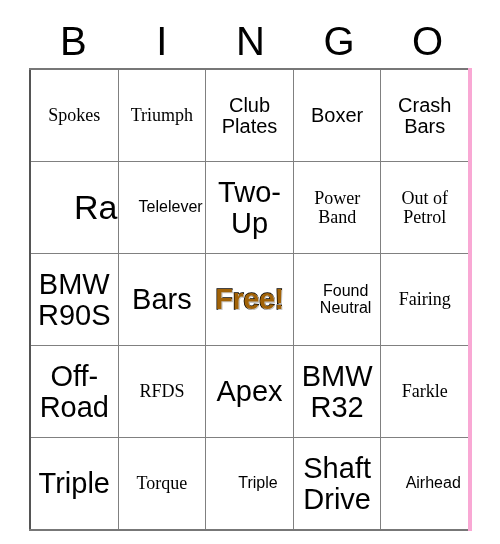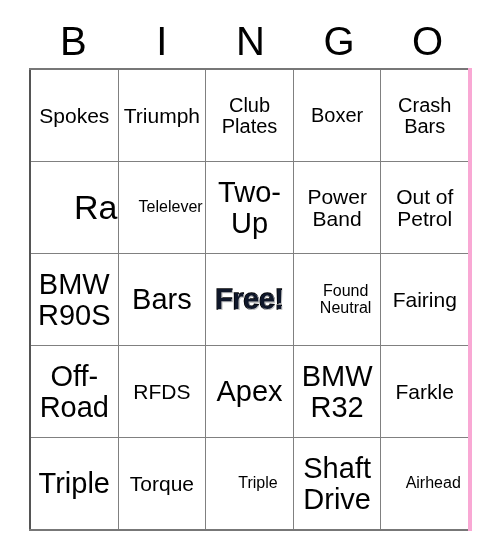--- a/index.html
+++ b/index.html
@@ -64,30 +64,30 @@
     display: block;
     line-height: 1.04;
     font-weight: 400;
     word-break: normal;
   }
 
   
   .fs-xl { font-size: 34px; margin-left: 40px; }
   .fs-lg { font-size: 29px; }
   .fs-md { font-size: 20px; }
-  .fs-sm { font-size: 21px; }
+  .fs-sm { font-size: 18px; font-family: Liberation Serif, serif; }
   .fs-xs { font-size: 16px; margin-left: 17px; }
 
   
   .free-text {
     display: block;
     font-size: 29px;
     line-height: 1.04;
     font-weight: 700;
-    color: #0f172a;
+    color: #a16207;
     -webkit-text-stroke: 1.4px #000000;
     paint-order: stroke fill;
     text-shadow: 1px 1px 0 #c9c9c9;
     letter-spacing: -0.5px;
   }
 </style>
 </head>
 <body>
 
 <div id="card">

